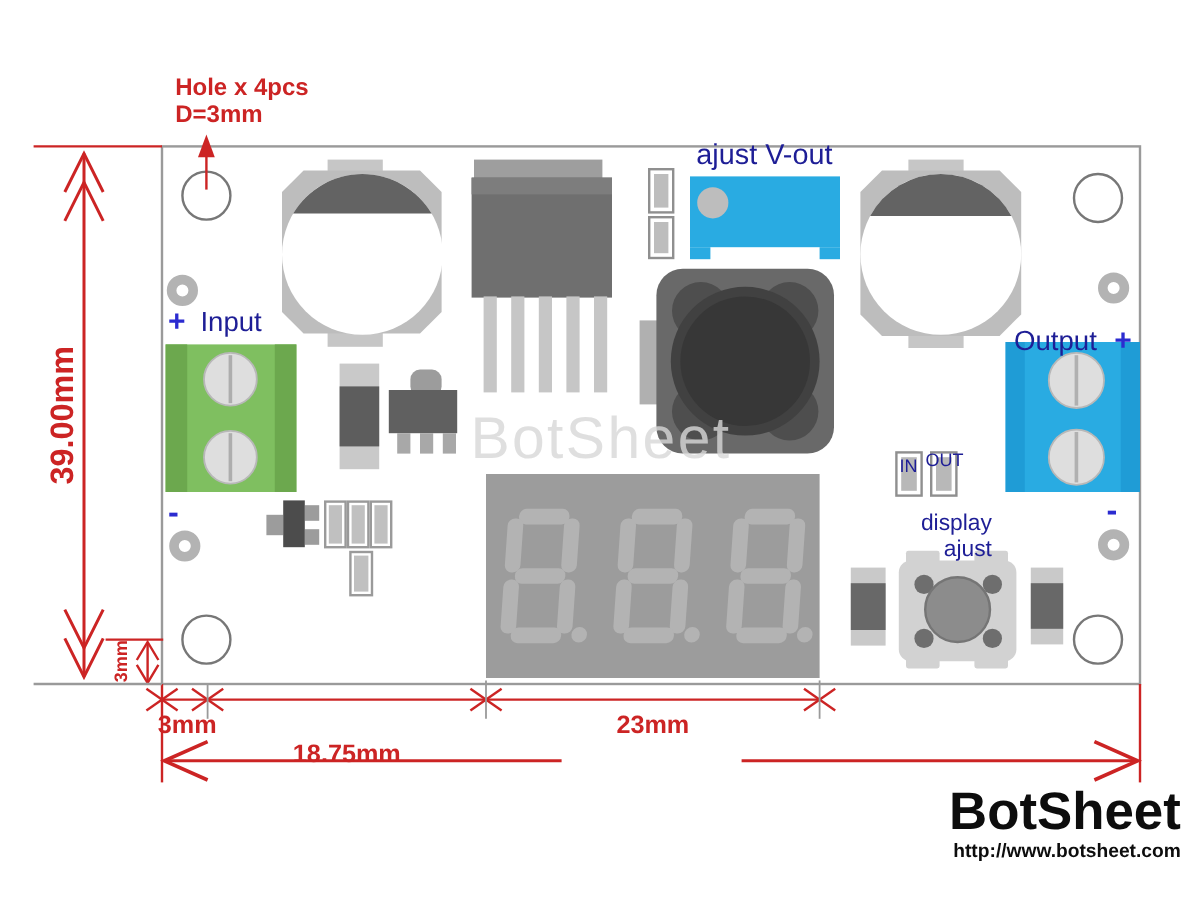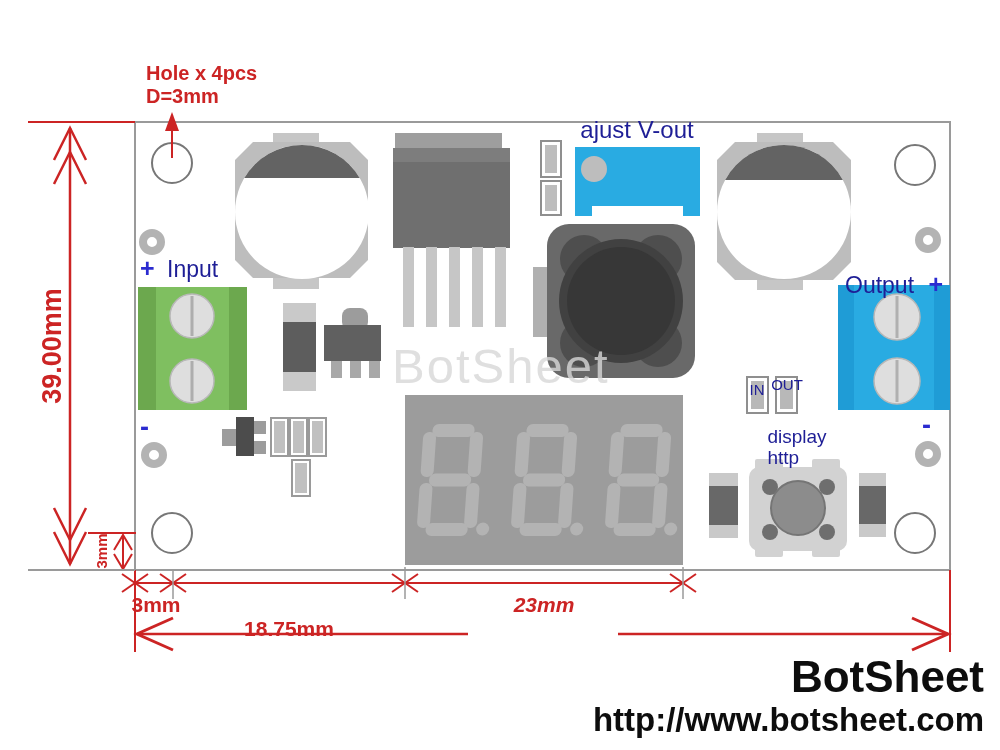--- a/index.html
+++ b/index.html
@@ -7,21 +7,21 @@
          font-family:"Liberation Sans",sans-serif;}
   .stage svg{position:absolute;left:0;top:0;}
   .txt{position:absolute;white-space:nowrap;}
   .red{color:#cc2424;font-weight:bold;}
   .navy{color:#1e1e96;font-weight:normal;}
   .blue{color:#2b2bd0;font-weight:bold;}
   .center{transform:translate(-50%,-50%);}
   .rot{transform:translate(-50%,-50%) rotate(-90deg);}
   .wm{color:#d8d8d8;opacity:.8;font-size:49px;letter-spacing:2px;font-weight:400;}
   .logo{color:#0d0d0d;font-weight:bold;font-size:44px;letter-spacing:0px;}
-  .url{color:#0d0d0d;font-weight:600;font-size:33px;}
+  .url{color:#0d0d0d;font-weight:600;font-size:16px;}
 </style>
 </head>
 <body>
 
 <div class="stage">
 
 <svg width="1000" height="750" viewBox="0 0 1000 750">
 
   <rect x="135" y="122" width="815" height="448" fill="#ffffff" stroke="#9a9a9a" stroke-width="2"></rect>
 
@@ -241,42 +241,42 @@
 <div class="txt red" style="left:146px;top:62px;font-size:20px;line-height:23px;font-weight:600;">
   <div>Hole x 4pcs</div>
   <div>D=3mm</div>
 </div>
 
 <div class="txt red rot" style="left:52px;top:346px;font-size:27px;">39.00mm</div>
 <div class="txt red rot" style="left:101px;top:551px;font-size:15px;">3mm</div>
 
 <div class="txt red center" style="left:156px;top:605px;font-size:21px;">3mm</div>
 <div class="txt red center" style="left:289px;top:605px;font-size:21px;margin-top:24px;">18.75mm</div>
-<div class="txt red center" style="left:544px;top:605px;font-size:21px;font-style:italic;">23mm</div>
+<div class="txt red center" style="left:544px;top:605px;font-size:21px;">23mm</div>
 
 <div class="txt navy center" style="left:637px;top:130px;font-size:24px;">ajust V-out</div>
 
 <div class="txt" style="left:140px;top:254px;font-size:23px;">
   <span class="blue" style="font-size:25px;">+</span>
   <span class="navy" style="margin-left:6px;">Input</span>
 </div>
 <div class="txt blue" style="left:140px;top:412px;font-size:27px;">-</div>
 
 <div class="txt" style="left:845px;top:270px;font-size:23px;">
   <span class="navy">Output</span>
   <span class="blue" style="font-size:25px;margin-left:8px;">+</span>
 </div>
 <div class="txt blue" style="left:922px;top:410px;font-size:27px;">-</div>
 
 <div class="txt navy center" style="left:757px;top:364px;font-size:15px;margin-top:25px;">IN</div>
 <div class="txt navy center" style="left:787px;top:364px;font-size:15px;margin-top:20px;">OUT</div>
 
-<div class="txt navy" style="left:797px;top:426px;font-size:19px;line-height:21px;text-align:left;transform:translateX(-50%);">
+<div class="txt navy" style="left:797px;top:426px;font-size:19px;line-height:21px;text-align:right;transform:translateX(-50%);">
   <div>display</div>
-  <div>http</div>
+  <div>ajust</div>
 </div>
 
 <div class="txt wm" style="left:392px;top:338px;">BotSheet</div>
 
 <div class="txt logo" style="right:16px;top:652px;">BotSheet</div>
 <div class="txt url" style="right:16px;top:701px;">http://www.botsheet.com</div>
 
 </div>
 
 </body></html>

